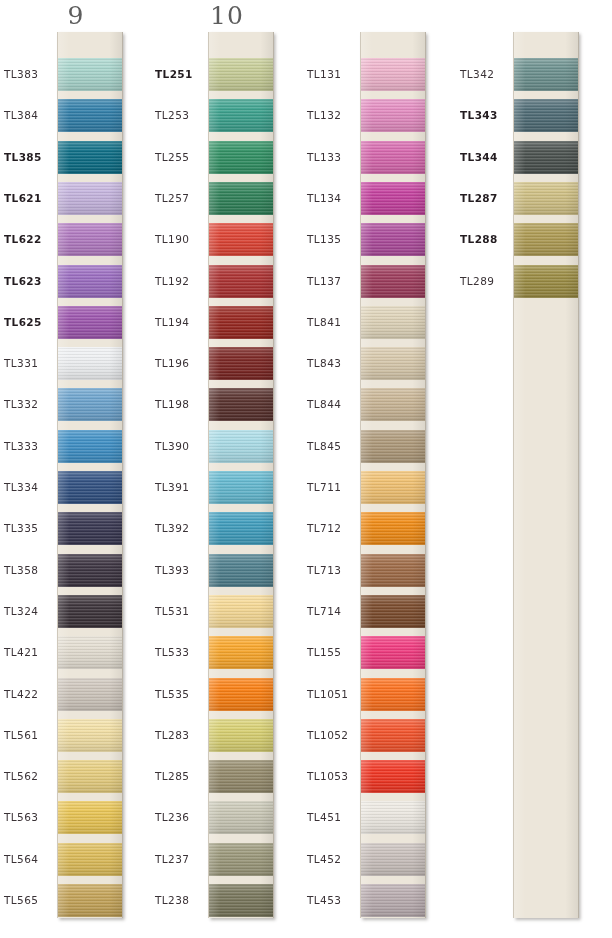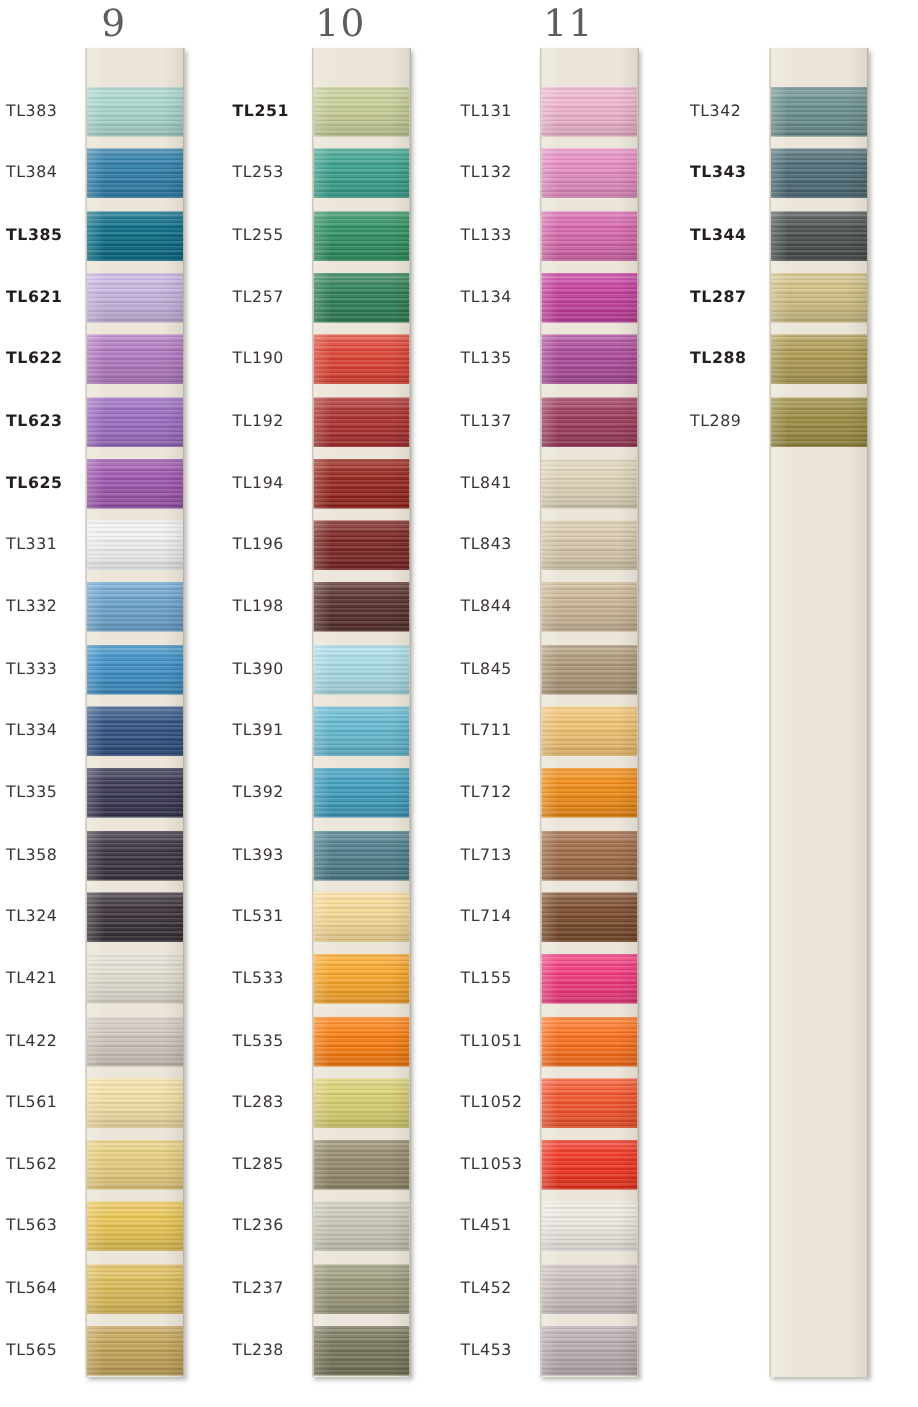--- a/index.html
+++ b/index.html
@@ -179,21 +179,20 @@
       <div class="swatch" title="TL533" style="top: 604.2px; height: 33px; background: rgb(249, 166, 42);"></div>
       <div class="swatch" title="TL535" style="top: 645.5px; height: 33px; background: rgb(249, 125, 16);"></div>
       <div class="swatch" title="TL283" style="top: 686.8px; height: 33px; background: rgb(215, 207, 112);"></div>
       <div class="swatch" title="TL285" style="top: 728.1px; height: 33px; background: rgb(147, 137, 106);"></div>
       <div class="swatch" title="TL236" style="top: 769.4px; height: 33px; background: rgb(200, 198, 180);"></div>
       <div class="swatch" title="TL237" style="top: 810.7px; height: 33px; background: rgb(154, 151, 121);"></div>
       <div class="swatch" title="TL238" style="top: 852px; height: 33px; background: rgb(119, 117, 90);"></div>
     </div>
   </div>
 <div class="col" style="left: 303px;">
-    <div class="col-num">11</div>
     <div class="lbl" style="top: 68px;">TL131</div>
     <div class="lbl" style="top: 109.3px;">TL132</div>
     <div class="lbl" style="top: 150.6px;">TL133</div>
     <div class="lbl" style="top: 191.9px;">TL134</div>
     <div class="lbl" style="top: 233.2px;">TL135</div>
     <div class="lbl" style="top: 274.5px;">TL137</div>
     <div class="lbl" style="top: 315.8px;">TL841</div>
     <div class="lbl" style="top: 357.1px;">TL843</div>
     <div class="lbl" style="top: 398.4px;">TL844</div>
     <div class="lbl" style="top: 439.7px;">TL845</div>

